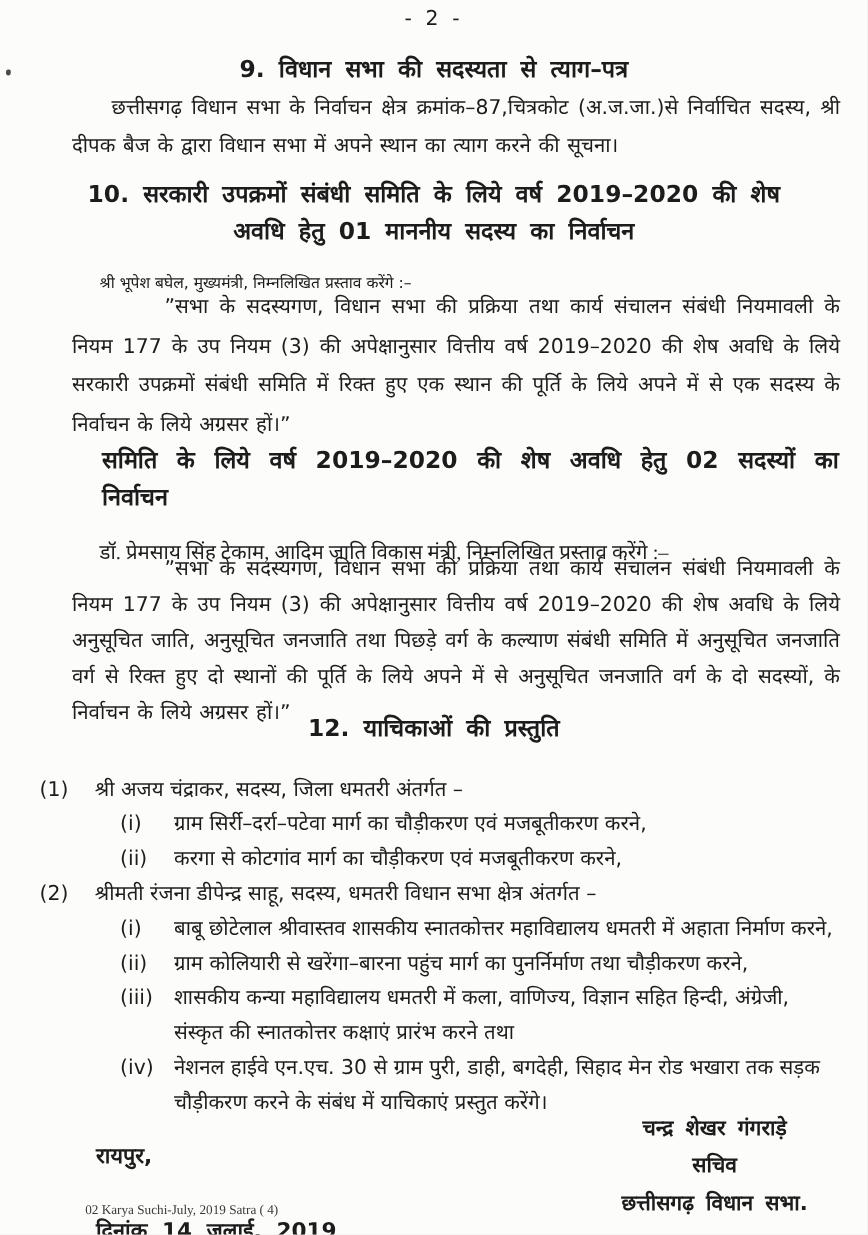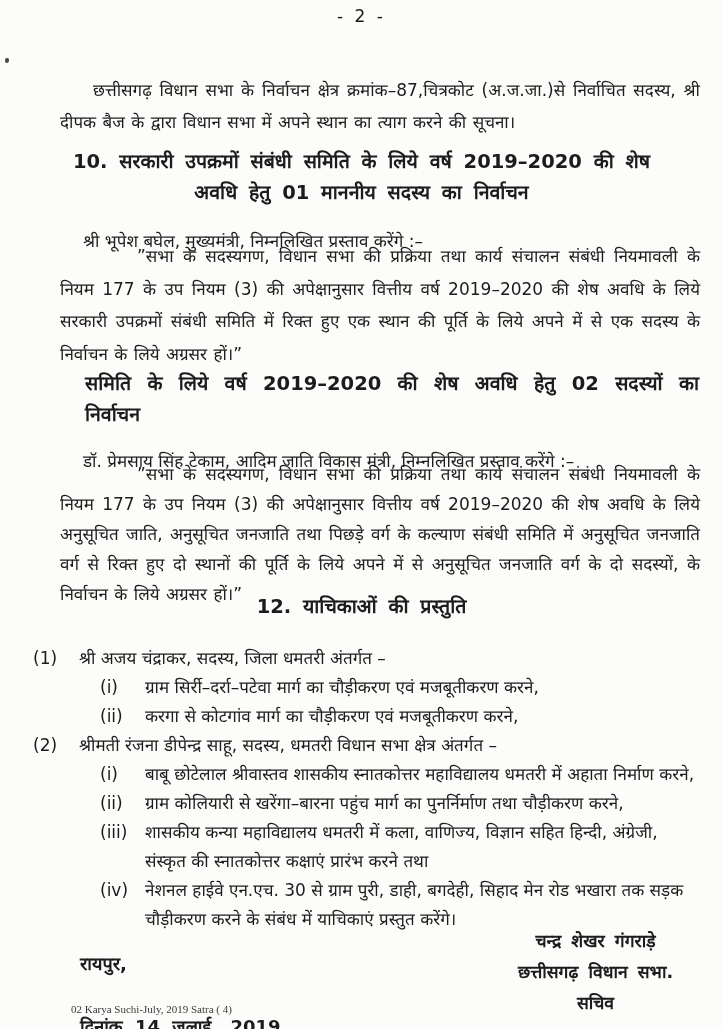--- a/index.html
+++ b/index.html
@@ -17,23 +17,23 @@
   .hd{font-weight:bold;font-size:19.5px;word-spacing:5px;}
   .b-h9{top:43px;text-align:center;}
   .b-h10{top:146px;text-align:center;line-height:31px;}
   .b-h11{top:368px;line-height:31px;}
   .h11-l1{margin:0 24px 0 35px;text-align:justify;text-align-last:justify;}
   .h11-l2{margin:0 24px 0 85px;text-align:justify;text-align-last:justify;}
   .b-h12{top:592px;text-align:center;}
   
   .para{font-size:17px;line-height:32px;text-align:justify;word-spacing:1px;margin:0;}
   .b-para9{top:74px;left:60px;right:23px;text-indent:33px;}
-  .b-mover10{top:209px;left:83px;right:39px;font-size:17px;line-height:30px;}
+  .b-mover10{top:209px;left:83px;right:39px;font-size:13px;line-height:30px;}
   .b-quote10{top:240px;left:60px;right:23px;text-indent:77px;line-height:32.5px;}
-  .b-mover11{top:429px;left:83px;right:23px;font-size:17px;line-height:30px;}
+  .b-mover11{top:429px;left:83px;right:23px;font-size:17px;line-height:30px;font-family:Liberation Serif, serif;}
   .b-quote11{top:459px;left:60px;right:23px;text-indent:77px;line-height:30px;}
   
   .b-pets{top:644px;left:33px;right:23px;font-size:17px;line-height:29px;}
   .pet-row{display:grid;grid-template-columns:46px 1fr;}
   .sub-row{display:grid;grid-template-columns:45px 1fr;margin-left:67px;}
   .pet-num,.sub-num{white-space:nowrap;}
   .bold{font-weight:normal;}
   
   .b-sign{top:926px;left:488px;right:20px;text-align:center;font-weight:bold;font-size:17.5px;line-height:31px;word-spacing:4px;}
   .b-date{top:948px;left:80px;width:260px;font-size:18px;line-height:31px;}
@@ -43,20 +43,21 @@
 </style>
 </head>
 <body>
 
 <div class="page">
 
   <div class="speck"></div>
 
   <div class="abs b-pagenum">- 2 -</div>
 
+  <div class="abs b-h9 hd">9. विधान सभा की सदस्यता से त्याग–पत्र</div>
   <p class="abs para b-para9">छत्तीसगढ़ विधान सभा के निर्वाचन क्षेत्र क्रमांक–87,चित्रकोट (अ.ज.जा.)से निर्वाचित सदस्य, श्री दीपक बैज के द्वारा विधान सभा में अपने स्थान का त्याग करने की सूचना।</p>
 
   <div class="abs b-h10 hd">
     <div>10. सरकारी उपक्रमों संबंधी समिति के लिये वर्ष 2019–2020 की शेष</div>
     <div>अवधि हेतु  01 माननीय सदस्य का निर्वाचन</div>
   </div>
   <p class="abs b-mover10">श्री भूपेश बघेल, मुख्यमंत्री, निम्नलिखित प्रस्ताव करेंगे :–</p>
   <p class="abs para b-quote10">”सभा के सदस्यगण, विधान सभा की प्रक्रिया तथा कार्य संचालन संबंधी नियमावली के नियम 177 के उप नियम (3) की अपेक्षानुसार वित्तीय वर्ष 2019–2020 की शेष अवधि के लिये  सरकारी उपक्रमों संबंधी समिति में रिक्त हुए एक स्थान की पूर्ति के लिये अपने में से एक सदस्य के निर्वाचन के लिये अग्रसर हों।”</p>
 
   <div class="abs b-h11 hd">
@@ -100,22 +101,22 @@
     </div>
     <div class="sub-row">
       <span class="sub-num">(iv)</span>
       <span class="sub-text"><span>नेशनल हाईवे एन.एच. 30 से ग्राम पुरी, डाही, बगदेही, सिहाद मेन रोड भखारा तक सड़क चौड़ीकरण करने </span><span class="bold">के संबंध में याचिकाएं प्रस्तुत करेंगे।</span></span>
     </div>
 
   </div>
 
   <div class="abs b-sign">
     <div>चन्द्र शेखर गंगराड़े</div>
+    <div>सचिव</div>
     <div>छत्तीसगढ़ विधान सभा.</div>
-    <div>सचिव</div>
   </div>
 
   <div class="abs b-date">
     <div class="place-line">रायपुर,</div>
     <div class="date-line">दिनांक  14  जुलाई,  2019</div>
   </div>
 
   <div class="abs b-footnote">02 Karya Suchi-July, 2019 Satra  ( 4)</div>
 
 </div>

